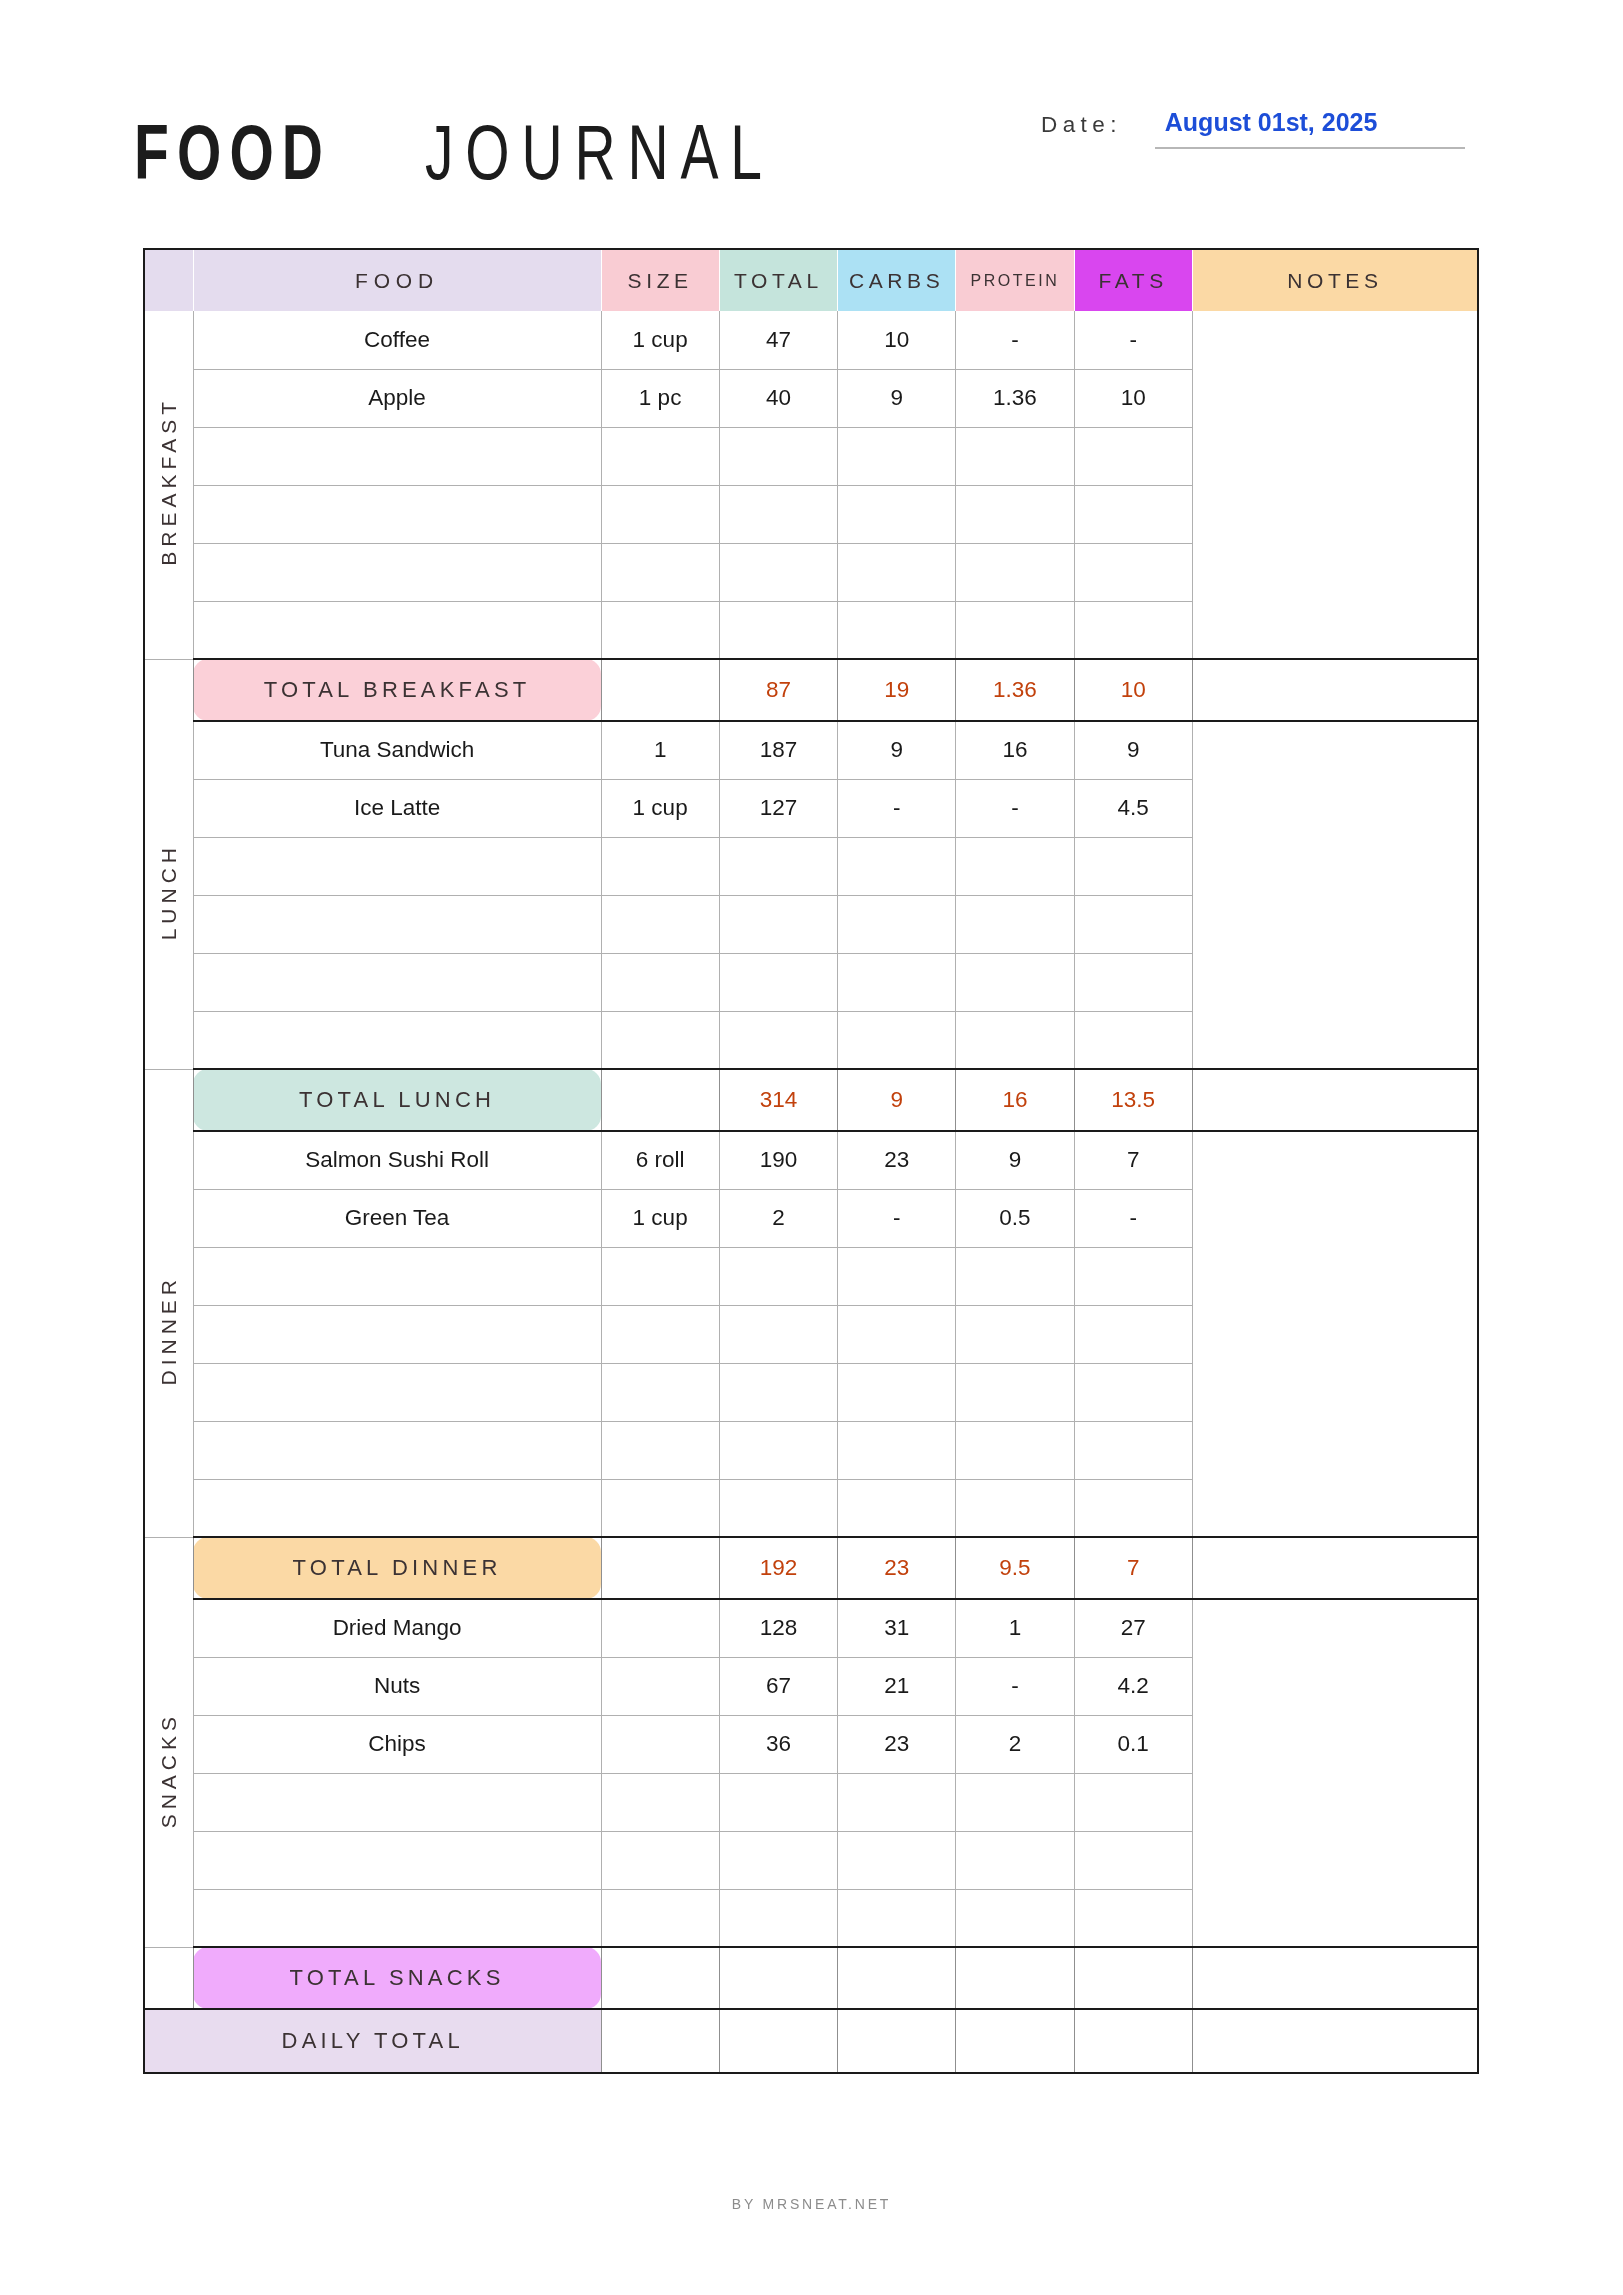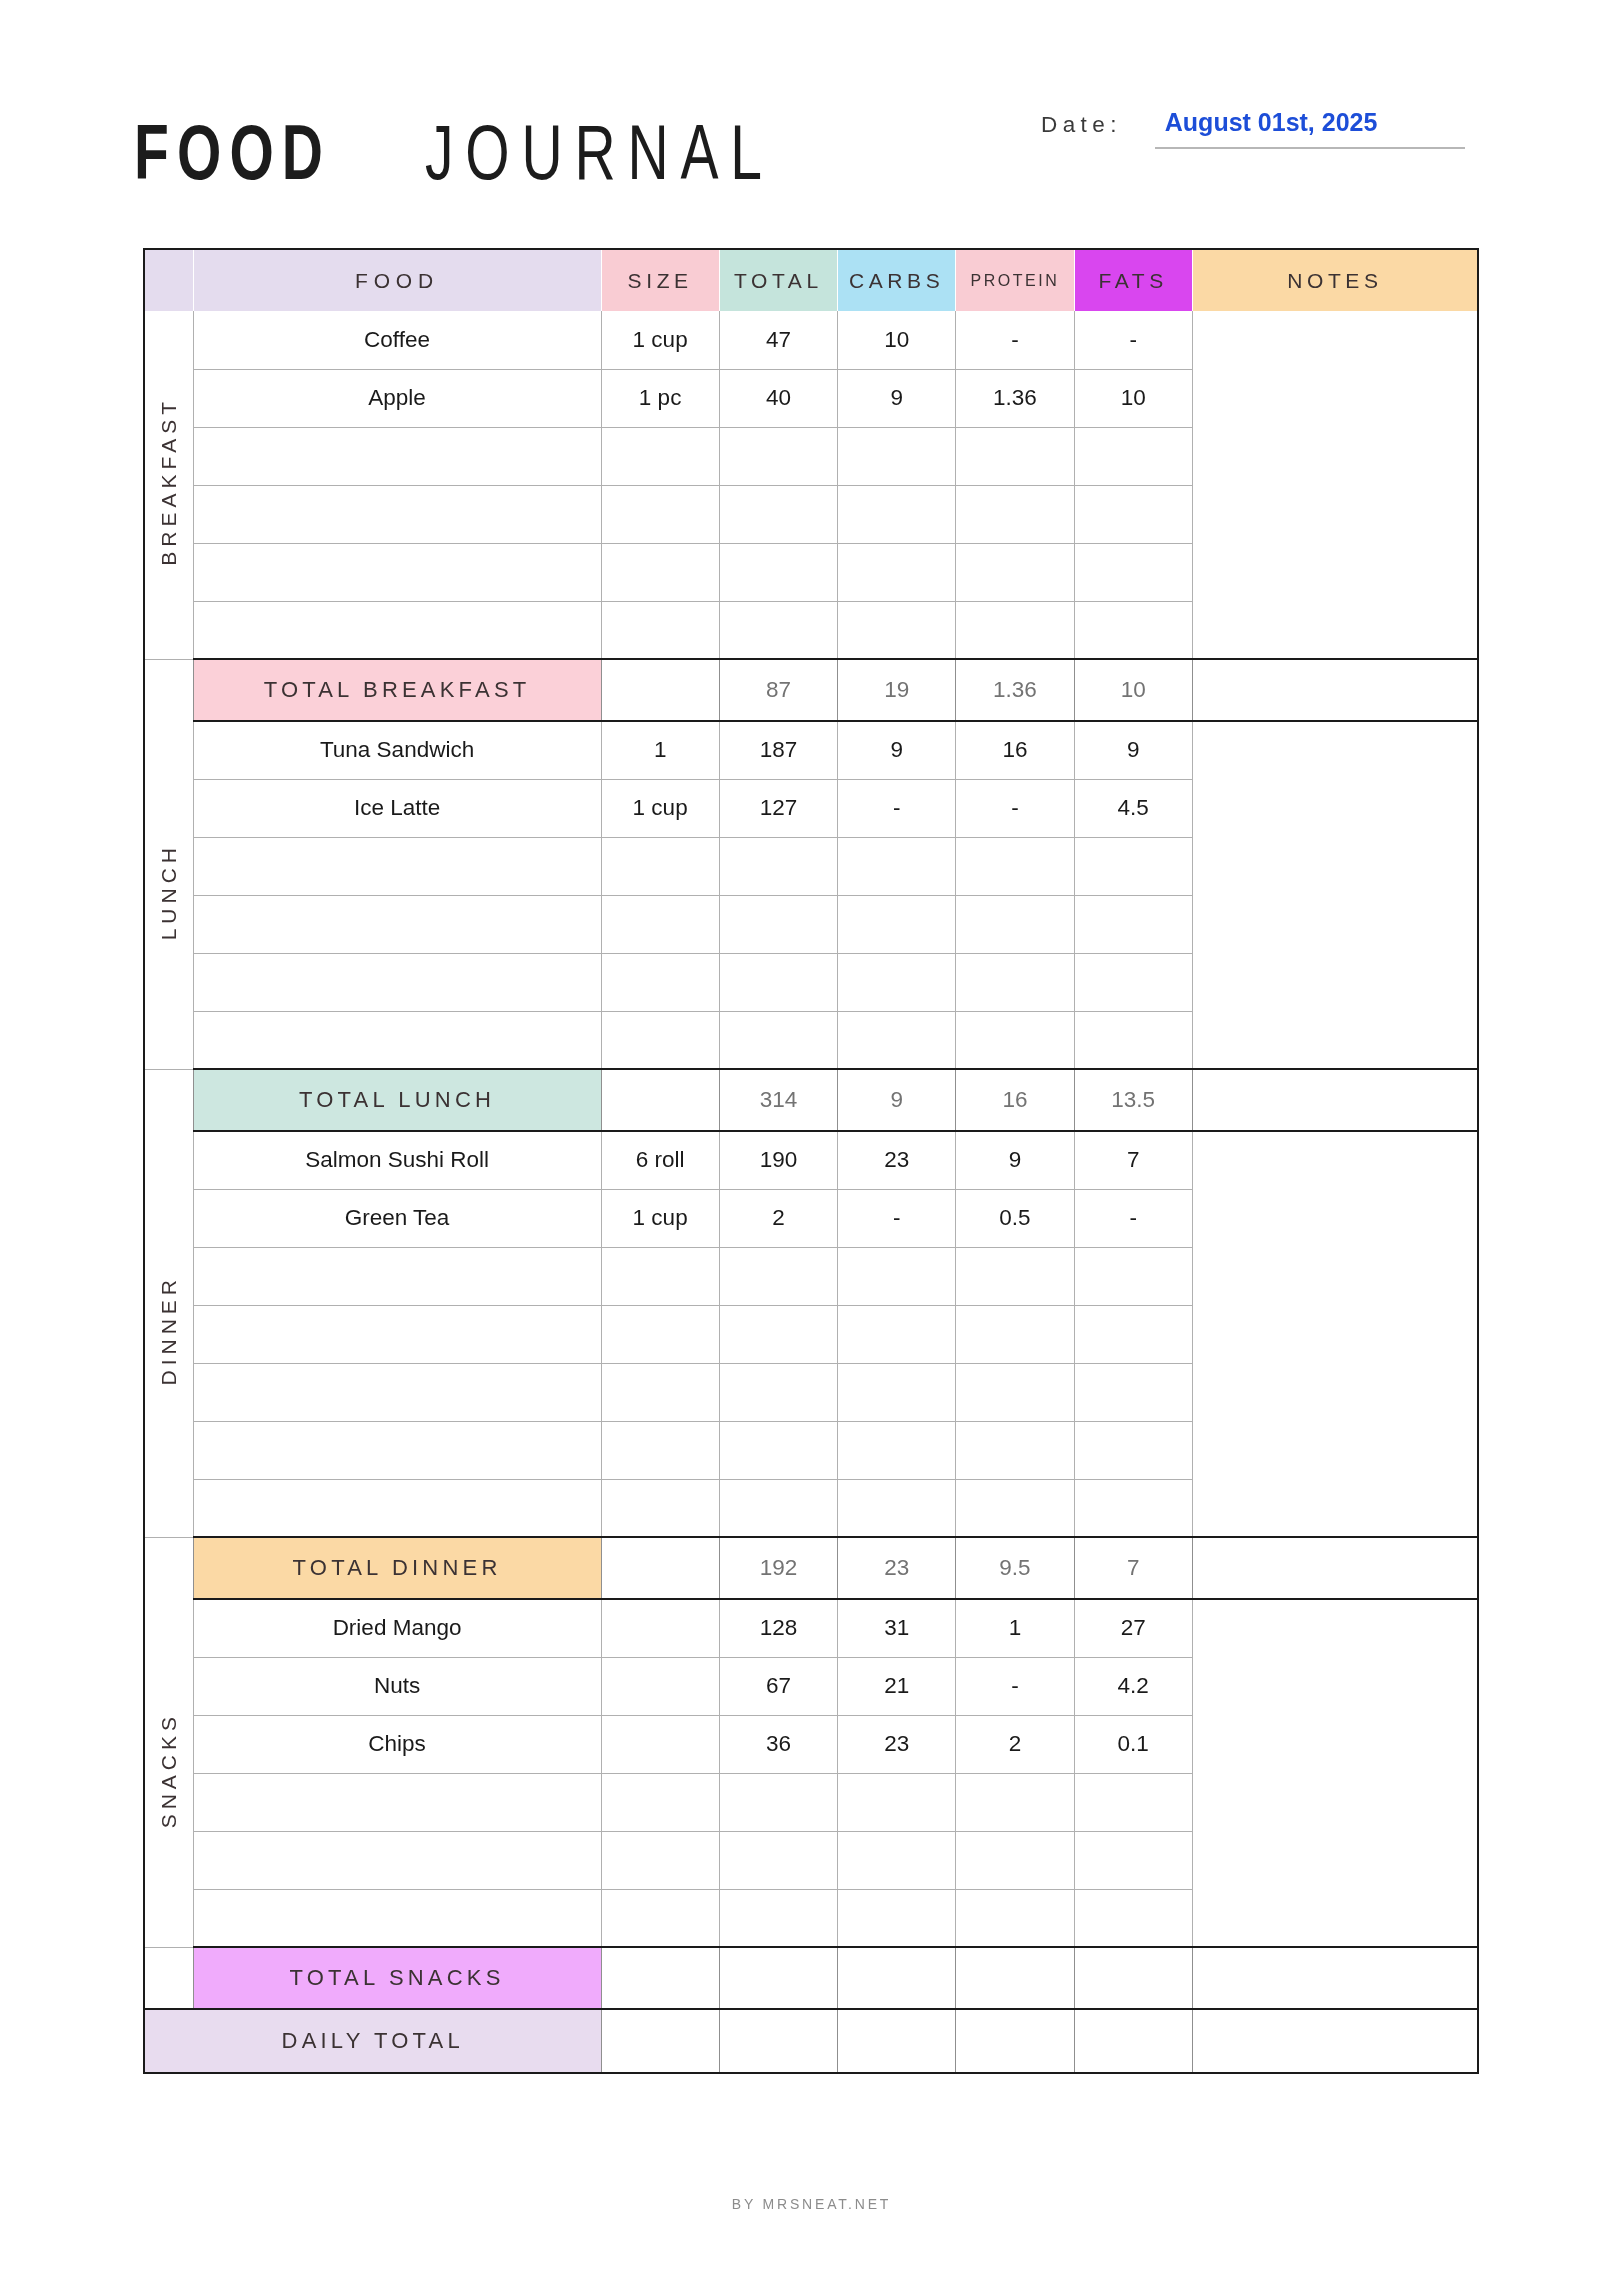--- a/index.html
+++ b/index.html
@@ -95,28 +95,29 @@
   }
   .vlabel {
     writing-mode: vertical-rl; transform: rotate(180deg);
     font-size: 21px; letter-spacing: 5px; color: #3b3233;
     white-space: nowrap; display: inline-block;
   }
 
   
   tr.total-row td {
     height: 62px; text-align: center; vertical-align: middle;
-    font-size: 22.5px; color: #737373;
+    font-size: 22.5px; color: #c2410c;
     border-right: 1.7px solid #8f8f8f;
     border-top: 2.5px solid #1a1a1a;
     border-bottom: 2.5px solid #1a1a1a;
   }
   tr.total-row td.total-label {
     font-size: 22px; letter-spacing: 4.2px; color: #3b3233;
     border-left: 1.7px solid #8f8f8f;
+    border-radius: 15px;
   }
   tr.total-row td.side-cell {
     border-top: none; border-bottom: none; border-right: none;
   }
   tr.total-row td.cell-notes { border-right: none; }
 
   tr.daily-row td {
     height: 63px; text-align: center; vertical-align: middle;
     font-size: 22.5px; color: #1a1a1a;
     border-right: 1.7px solid #8f8f8f;

